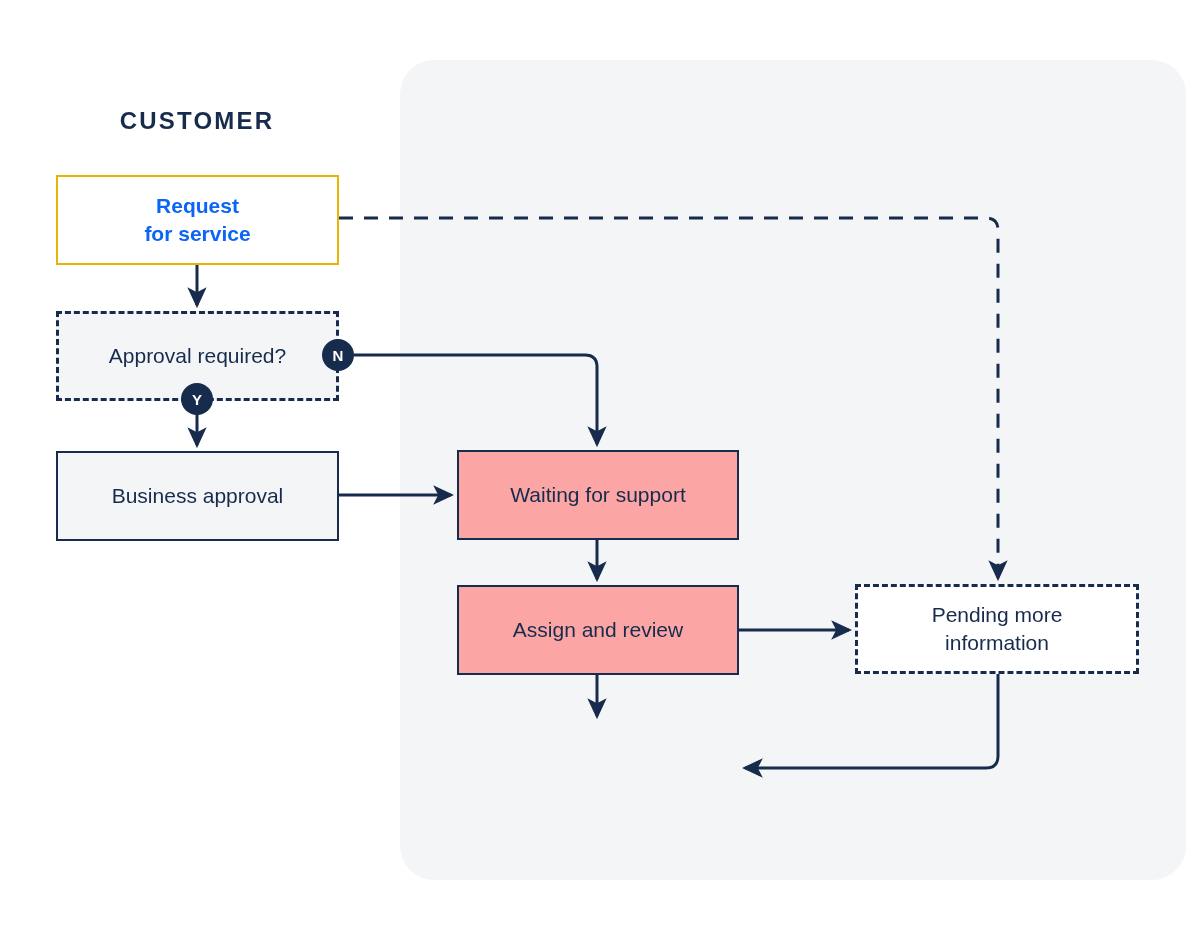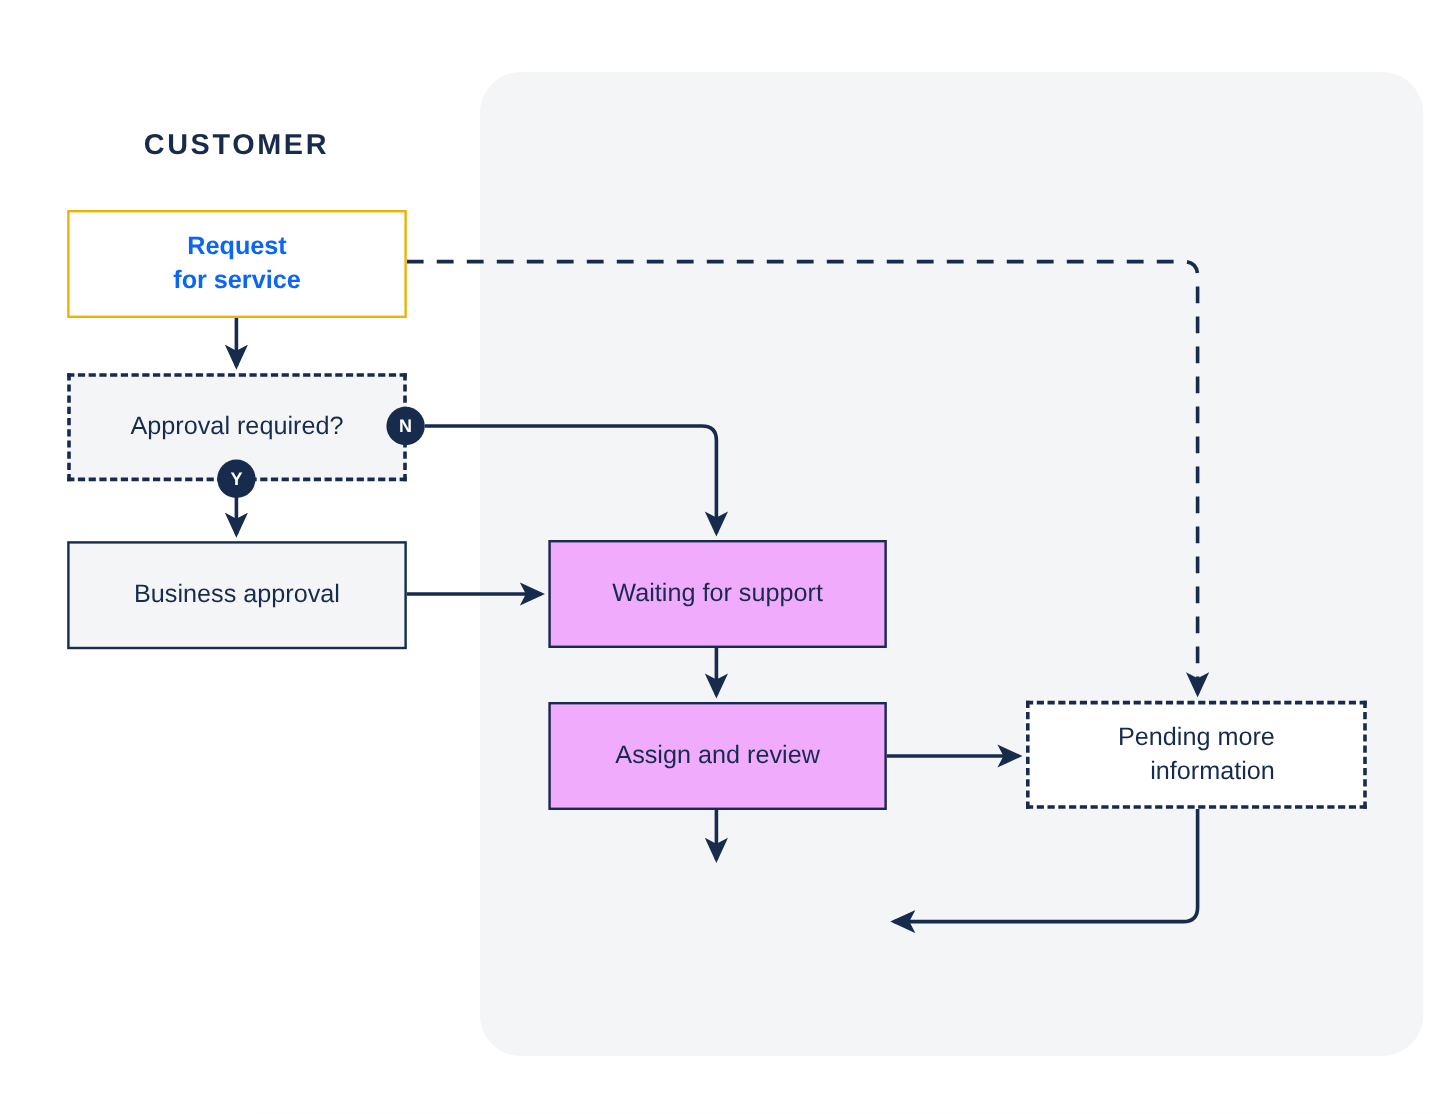--- a/index.html
+++ b/index.html
@@ -46,21 +46,21 @@
     align-items: center;
     justify-content: center;
     text-align: center;
     font-size: 21px;
     line-height: 1.32;
     color: #172b4d;
     padding: 4px 10px;
   }
   .node.solid-dark {
     border: 2px solid #172b4d;
-    background: #f0abfc;
+    background: #fca5a5;
   }
   .node.solid-dark-gray {
     border: 2px solid #172b4d;
     background: #f4f5f7;
   }
   .node.solid-blue {
     border: 2px solid #eab308;
     background: #ffffff;
     color: #0c66f5;
     font-weight: bold;
@@ -73,21 +73,21 @@
     border: 3px dashed #172b4d;
     background: #ffffff;
   }
 
   #node-request   { left: 56px;  top: 175px; width: 283px; height: 90px; }
   #node-approval  { left: 56px;  top: 311px; width: 283px; height: 90px; }
   #node-business  { left: 56px;  top: 451px; width: 283px; height: 90px; }
   #node-waiting   { left: 457px; top: 450px; width: 282px; height: 90px; }
   #node-assign    { left: 457px; top: 585px; width: 282px; height: 90px; }
   #node-fulfill   { left: 456px; top: 722px; width: 283px; height: 91px; }
-  #node-pending   { left: 855px; top: 584px; width: 284px; height: 90px; text-align: right; }
+  #node-pending   { left: 855px; top: 584px; width: 284px; height: 90px; }
 
   .badge {
     position: absolute;
     width: 32px;
     height: 32px;
     border-radius: 50%;
     background: #172b4d;
     color: #ffffff;
     font-size: 15px;
     font-weight: bold;

